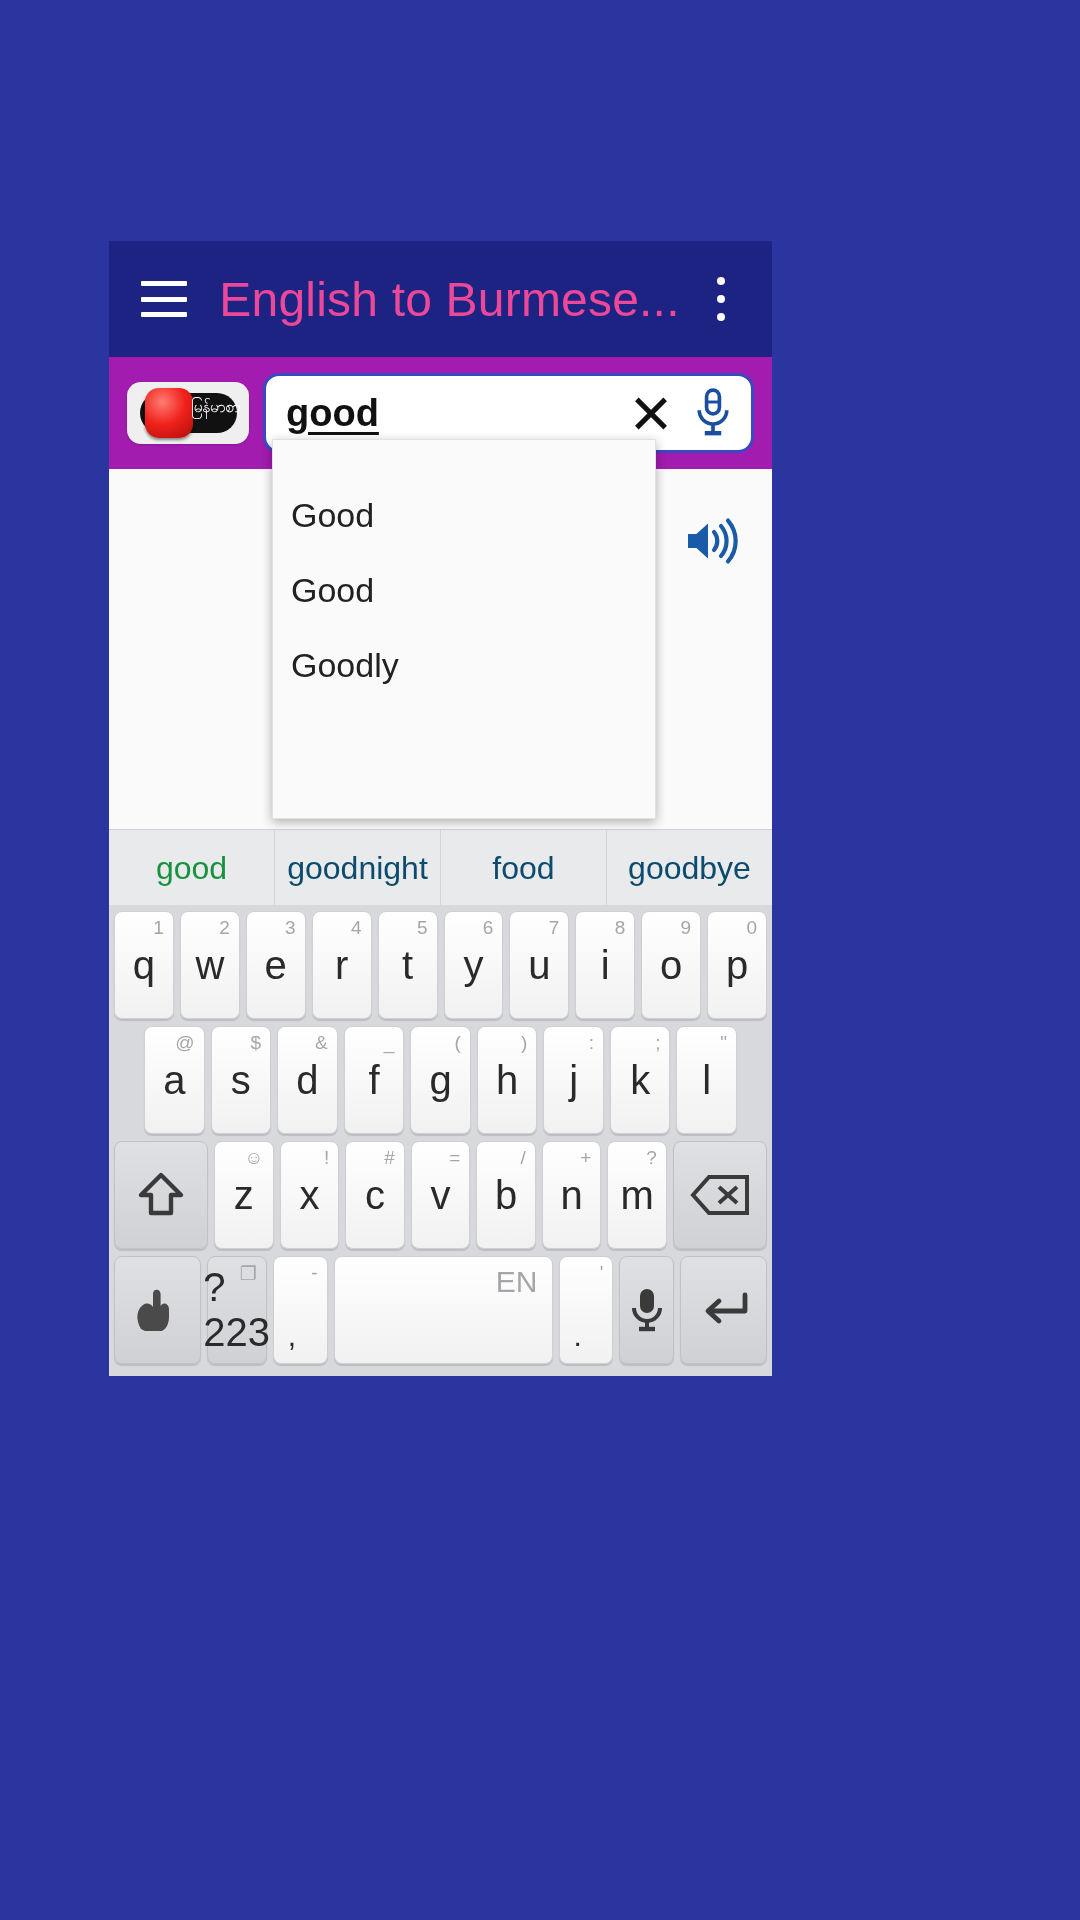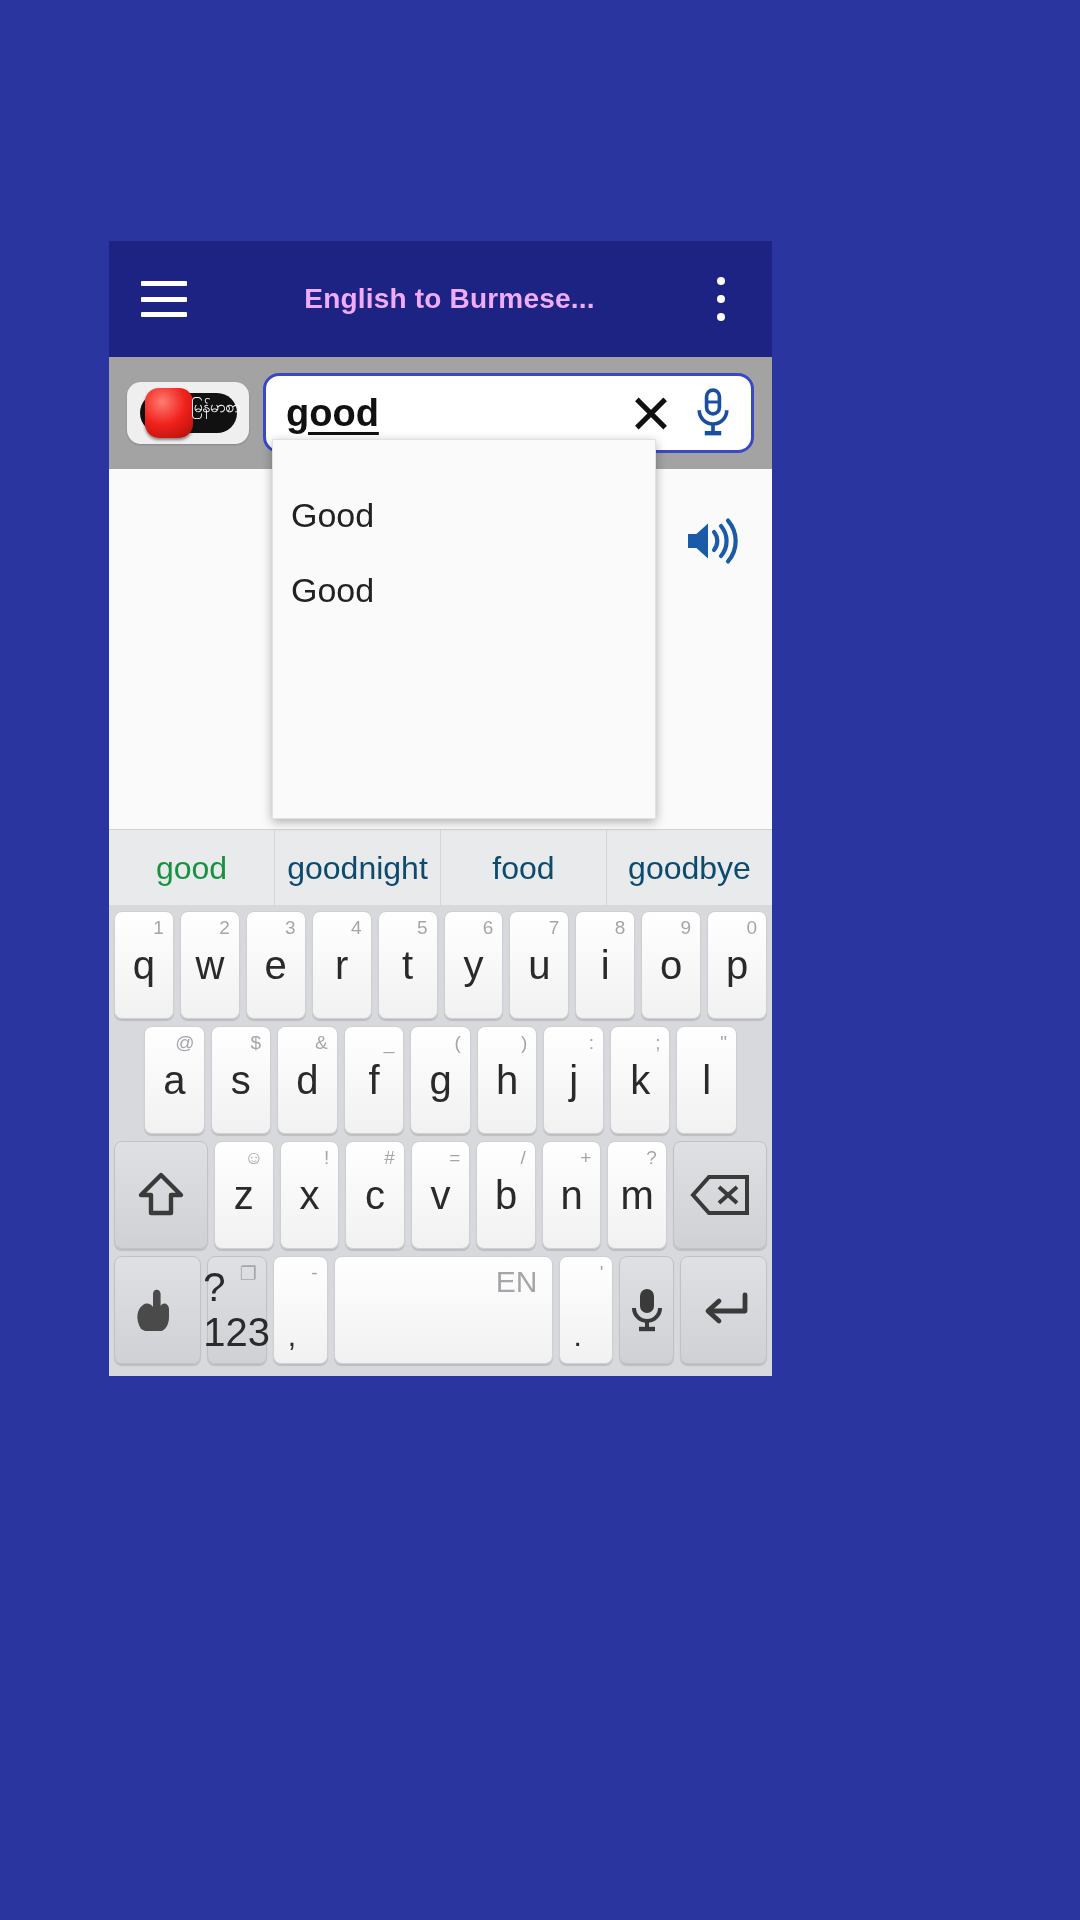--- a/index.html
+++ b/index.html
@@ -33,41 +33,41 @@
   .hamburger {
     width: 46px; height: 36px;
     display: flex; flex-direction: column; justify-content: space-between;
     margin-left: 10px;
     flex: 0 0 auto;
   }
   .hamburger i { display: block; height: 5px; background: #fff; border-radius: 1px; }
   .appbar-title {
     flex: 1 1 auto;
     text-align: center;
-    color: #f0abfc;
-    font-size: 28px;
-    font-weight: 700;
+    color: #ec4899;
+    font-size: 48px;
+    font-weight: 400;
     white-space: nowrap;
     overflow: hidden;
     margin: 0 4px 0 10px;
     letter-spacing: .2px;
   }
   .dots {
     width: 30px; height: 44px;
     display: flex; flex-direction: column; justify-content: space-between;
     align-items: center;
     margin-right: 14px;
     flex: 0 0 auto;
   }
   .dots b { width: 8px; height: 8px; border-radius: 50%; background: #fff; display: block; }
 
   
   .searchrow {
     height: 112px;
-    background: #a3a3a3;
+    background: #a21caf;
     display: flex; align-items: center;
     padding: 0 18px;
     position: relative;
   }
   .applogo {
     width: 122px; height: 62px;
     background: #efefef;
     border-radius: 14px;
     display: flex; align-items: center;
     position: relative;
@@ -274,20 +274,21 @@
           <path d="M2 8.5h4.2L12 3.2v17.6L6.2 15.5H2z" fill="#1A5BA8"></path>
           <path d="M15 7.5a7 7 0 0 1 0 9" fill="none" stroke="#1A5BA8" stroke-width="2.1" stroke-linecap="round"></path>
           <path d="M18.5 4.5a11.5 11.5 0 0 1 0 15" fill="none" stroke="#1A5BA8" stroke-width="2.1" stroke-linecap="round"></path>
           <path d="M22 1.8a15.5 15.5 0 0 1 0 20.4" fill="none" stroke="#1A5BA8" stroke-width="2.1" stroke-linecap="round"></path>
         </svg>
       </div>
 
       <div class="dropdown">
         <div class="opt">Good</div>
         <div class="opt">Good</div>
+        <div class="opt">Goodly</div>
       </div>
     </div>
 
     <div class="kb">
 
       <div class="suggestbar">
         <div class="sug active">good</div>
         <div class="sug">goodnight</div>
         <div class="sug">food</div>
         <div class="sug">goodbye</div>
@@ -421,21 +422,21 @@
         </div>
 
         <div class="krow">
           <div class="key mod wide15">
             <svg width="52" height="50" viewBox="0 0 26 25">
               <path d="M5 22 C2 17 3 12 6 10 C8 8.6 10 9.5 11 11 L11 4.5 C11 3 12 2.2 13.2 2.4 C14.3 2.6 14.8 3.6 14.8 4.8 L14.8 10.5 C15.4 9.4 16.6 9 17.6 9.5 C18.6 10 19 11 19 12.2 L19 16 C19 19.5 17.5 22 15.5 23 L7 23 Z" fill="#4a4a4a"></path>
             </svg>
           </div>
           <div class="key mod">
             <span class="hint">❐</span>
-            <span>?123</span>
+            <span>?223</span>
           </div>
           <div class="key">
             <span class="hint">-</span>
             <span class="sub">,</span>
           </div>
           <div class="key space">
             <span class="en">EN</span>
           </div>
           <div class="key">
             <span class="hint">'</span>

